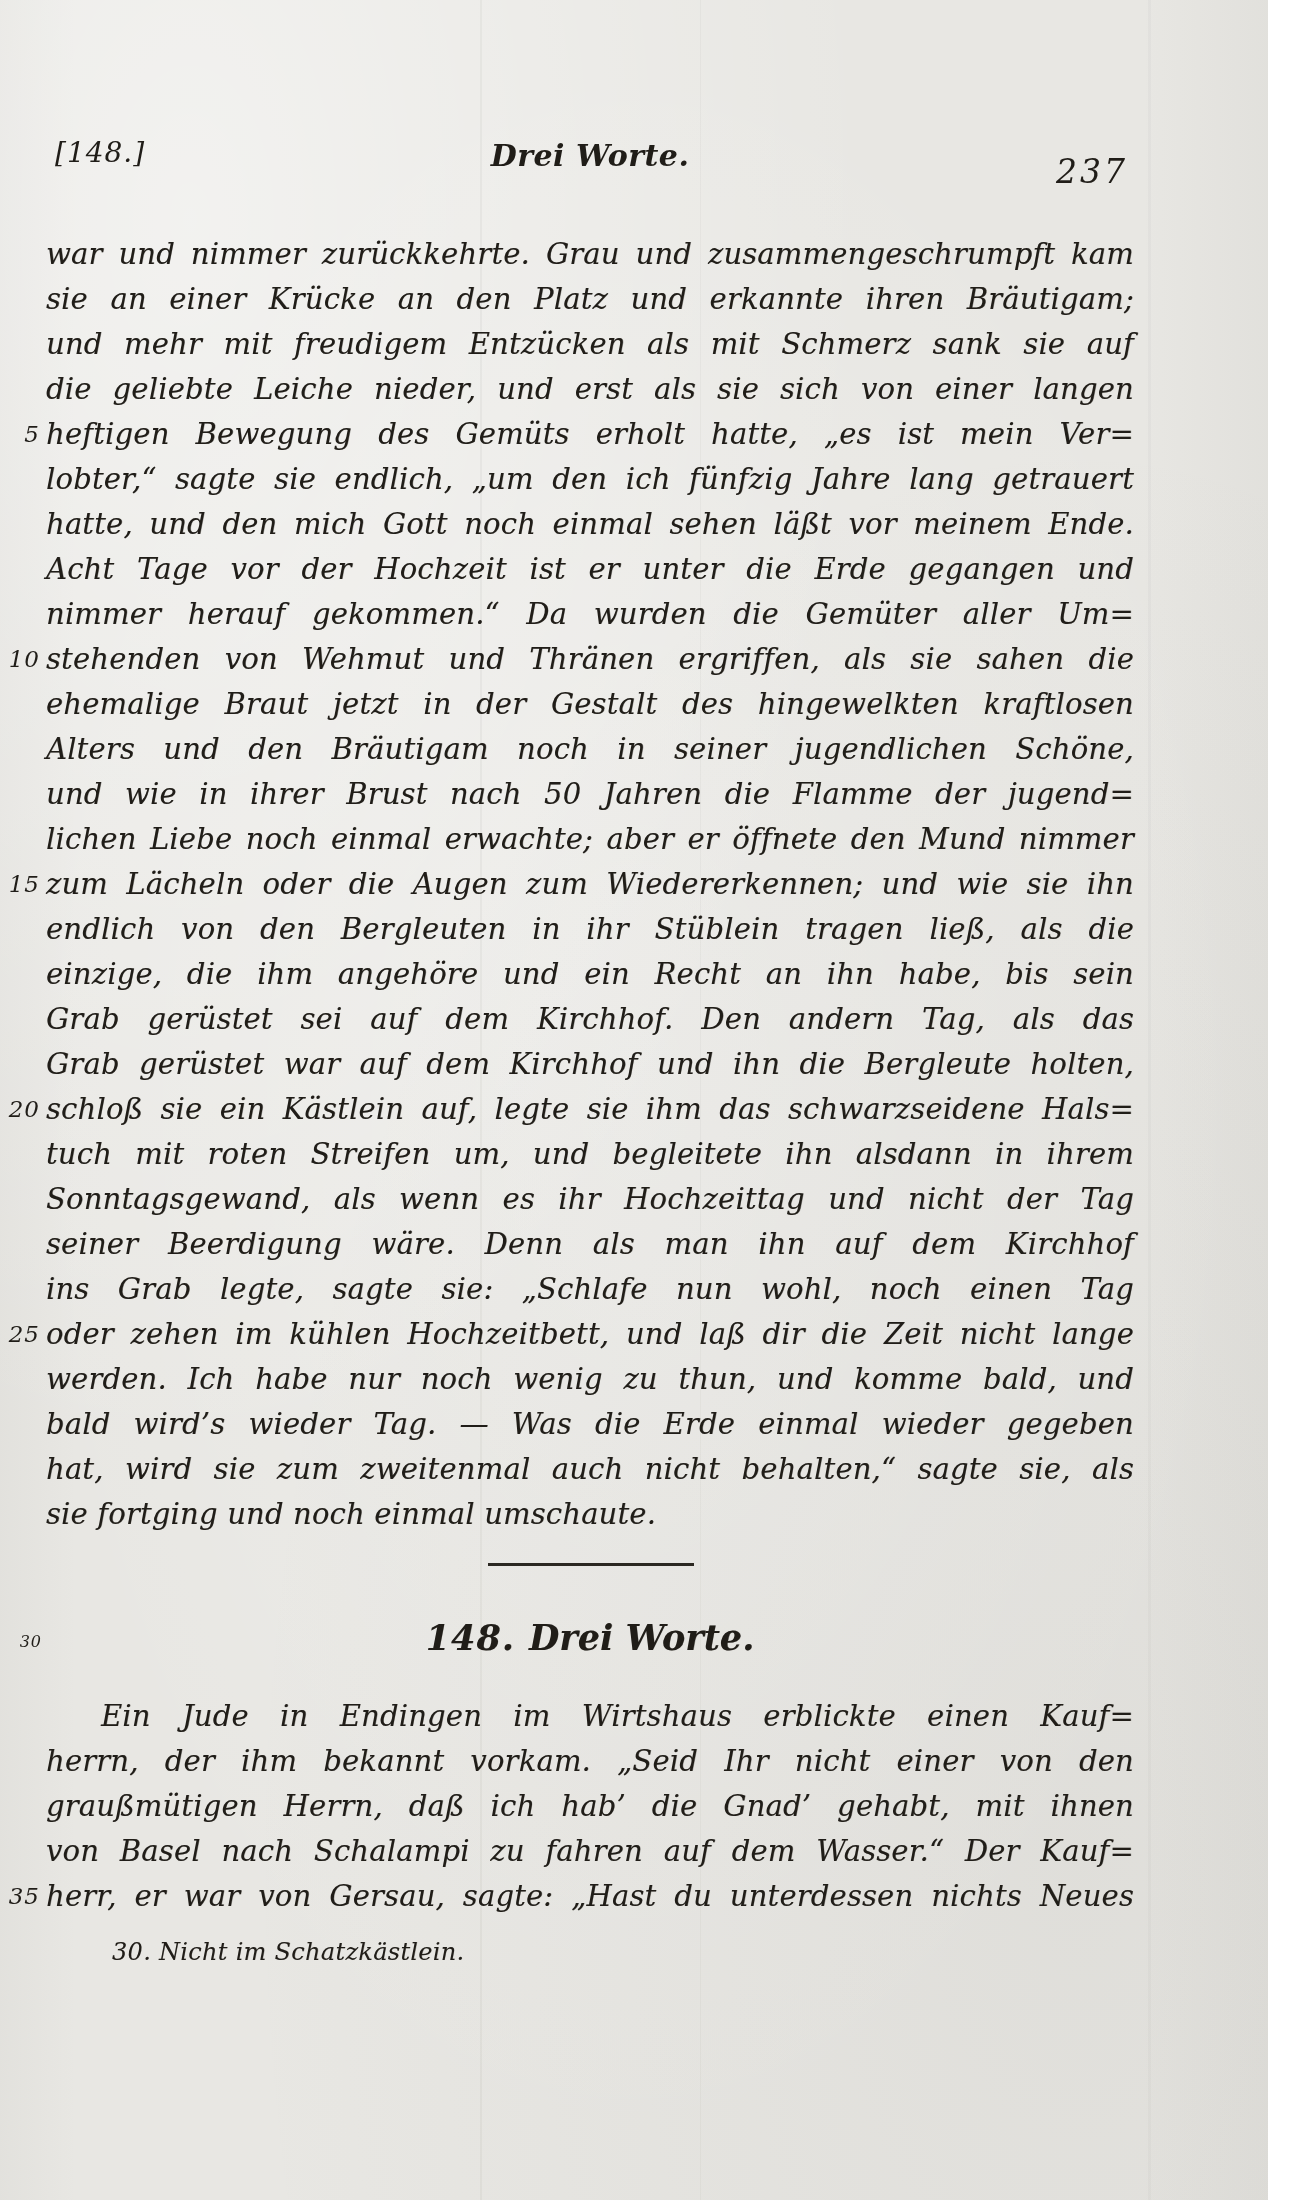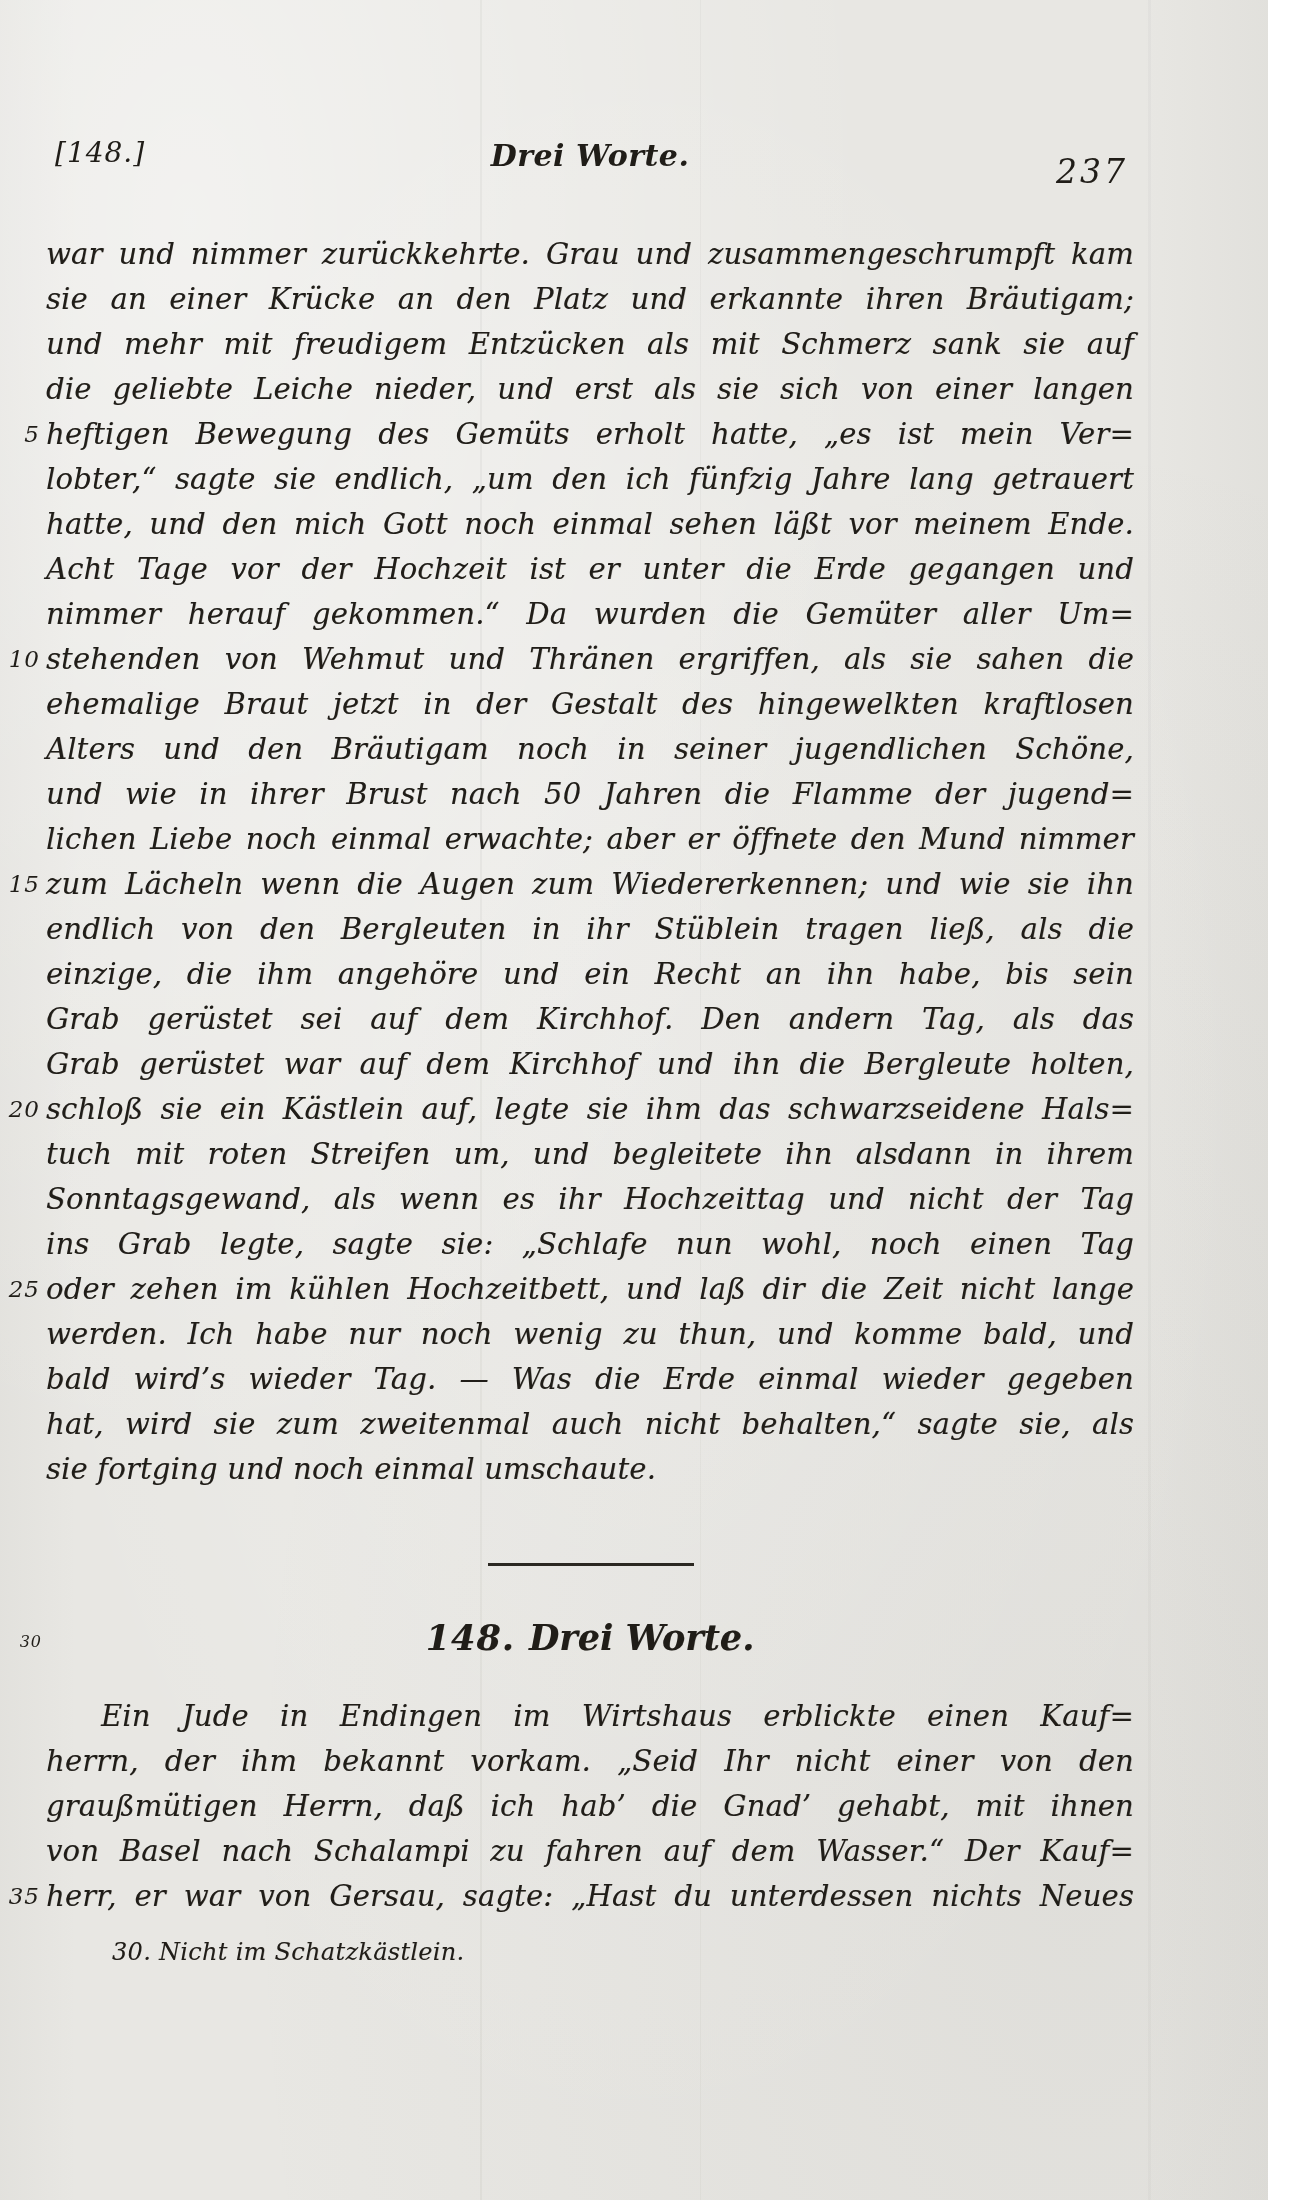--- a/index.html
+++ b/index.html
@@ -155,28 +155,29 @@
     <div class="line"><span class="ln">5</span><span>heftigen Bewegung des Gemüts erholt hatte, „es ist mein Ver=</span></div>
     <div class="line"><span class="ln"></span><span>lobter,“ sagte sie endlich, „um den ich fünfzig Jahre lang getrauert</span></div>
     <div class="line"><span class="ln"></span><span>hatte, und den mich Gott noch einmal sehen läßt vor meinem Ende.</span></div>
     <div class="line"><span class="ln"></span><span>Acht Tage vor der Hochzeit ist er unter die Erde gegangen und</span></div>
     <div class="line"><span class="ln"></span><span>nimmer herauf gekommen.“ Da wurden die Gemüter aller Um=</span></div>
     <div class="line"><span class="ln">10</span><span>stehenden von Wehmut und Thränen ergriffen, als sie sahen die</span></div>
     <div class="line"><span class="ln"></span><span>ehemalige Braut jetzt in der Gestalt des hingewelkten kraftlosen</span></div>
     <div class="line"><span class="ln"></span><span>Alters und den Bräutigam noch in seiner jugendlichen Schöne,</span></div>
     <div class="line"><span class="ln"></span><span>und wie in ihrer Brust nach 50 Jahren die Flamme der jugend=</span></div>
     <div class="line"><span class="ln"></span><span>lichen Liebe noch einmal erwachte; aber er öffnete den Mund nimmer</span></div>
-    <div class="line"><span class="ln">15</span><span>zum Lächeln wenn die Augen zum Wiedererkennen; und wie sie ihn</span></div>
+    <div class="line"><span class="ln">15</span><span>zum Lächeln oder die Augen zum Wiedererkennen; und wie sie ihn</span></div>
     <div class="line"><span class="ln"></span><span>endlich von den Bergleuten in ihr Stüblein tragen ließ, als die</span></div>
     <div class="line"><span class="ln"></span><span>einzige, die ihm angehöre und ein Recht an ihn habe, bis sein</span></div>
     <div class="line"><span class="ln"></span><span>Grab gerüstet sei auf dem Kirchhof. Den andern Tag, als das</span></div>
     <div class="line"><span class="ln"></span><span>Grab gerüstet war auf dem Kirchhof und ihn die Bergleute holten,</span></div>
     <div class="line"><span class="ln">20</span><span>schloß sie ein Kästlein auf, legte sie ihm das schwarzseidene Hals=</span></div>
     <div class="line"><span class="ln"></span><span>tuch mit roten Streifen um, und begleitete ihn alsdann in ihrem</span></div>
     <div class="line"><span class="ln"></span><span>Sonntagsgewand, als wenn es ihr Hochzeittag und nicht der Tag</span></div>
+    <div class="line"><span class="ln"></span><span>seiner Beerdigung wäre. Denn als man ihn auf dem Kirchhof</span></div>
     <div class="line"><span class="ln"></span><span>ins Grab legte, sagte sie: „Schlafe nun wohl, noch einen Tag</span></div>
     <div class="line"><span class="ln">25</span><span>oder zehen im kühlen Hochzeitbett, und laß dir die Zeit nicht lange</span></div>
     <div class="line"><span class="ln"></span><span>werden. Ich habe nur noch wenig zu thun, und komme bald, und</span></div>
     <div class="line"><span class="ln"></span><span>bald wird’s wieder Tag. — Was die Erde einmal wieder gegeben</span></div>
     <div class="line"><span class="ln"></span><span>hat, wird sie zum zweitenmal auch nicht behalten,“ sagte sie, als</span></div>
     <div class="line no-just"><span class="ln"></span><span>sie fortging und noch einmal umschaute.</span></div>
   </main>
 
   <div class="rule"></div>
 

